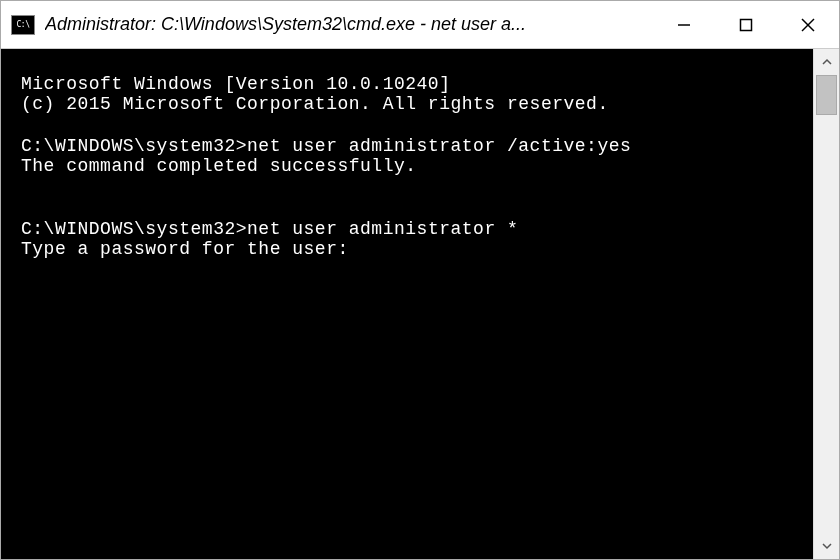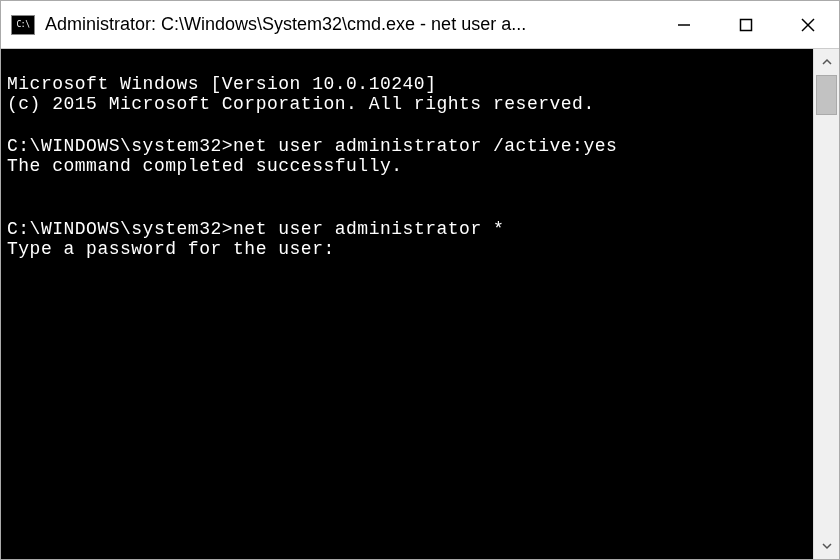--- a/index.html
+++ b/index.html
@@ -50,20 +50,21 @@
       letter-spacing: -0.5px;
     }
     .titlebar-title {
       flex: 1;
       font-size: 18px;
       color: #000;
       white-space: nowrap;
       overflow: hidden;
       text-overflow: ellipsis;
       padding-right: 10px;
+      font-style: italic;
     }
     .titlebar-controls {
       display: flex;
       height: 100%;
     }
     .titlebar-btn {
       width: 62px;
       height: 100%;
       display: flex;
       align-items: center;
@@ -86,20 +87,21 @@
       color: #fff;
       font-family: "Consolas", "Courier New", monospace;
       font-size: 18px;
       line-height: 1.15;
       padding: 4px 6px;
       white-space: pre-wrap;
       letter-spacing: 0.5px;
     }
     .console-line {
       display: block;
+      margin-left: 14px;
     }
     .console-bold {
       font-weight: normal;
     }
     .scrollbar {
       width: 26px;
       background: #f0f0f0;
       display: flex;
       flex-direction: column;
       border-left: 1px solid #ddd;

